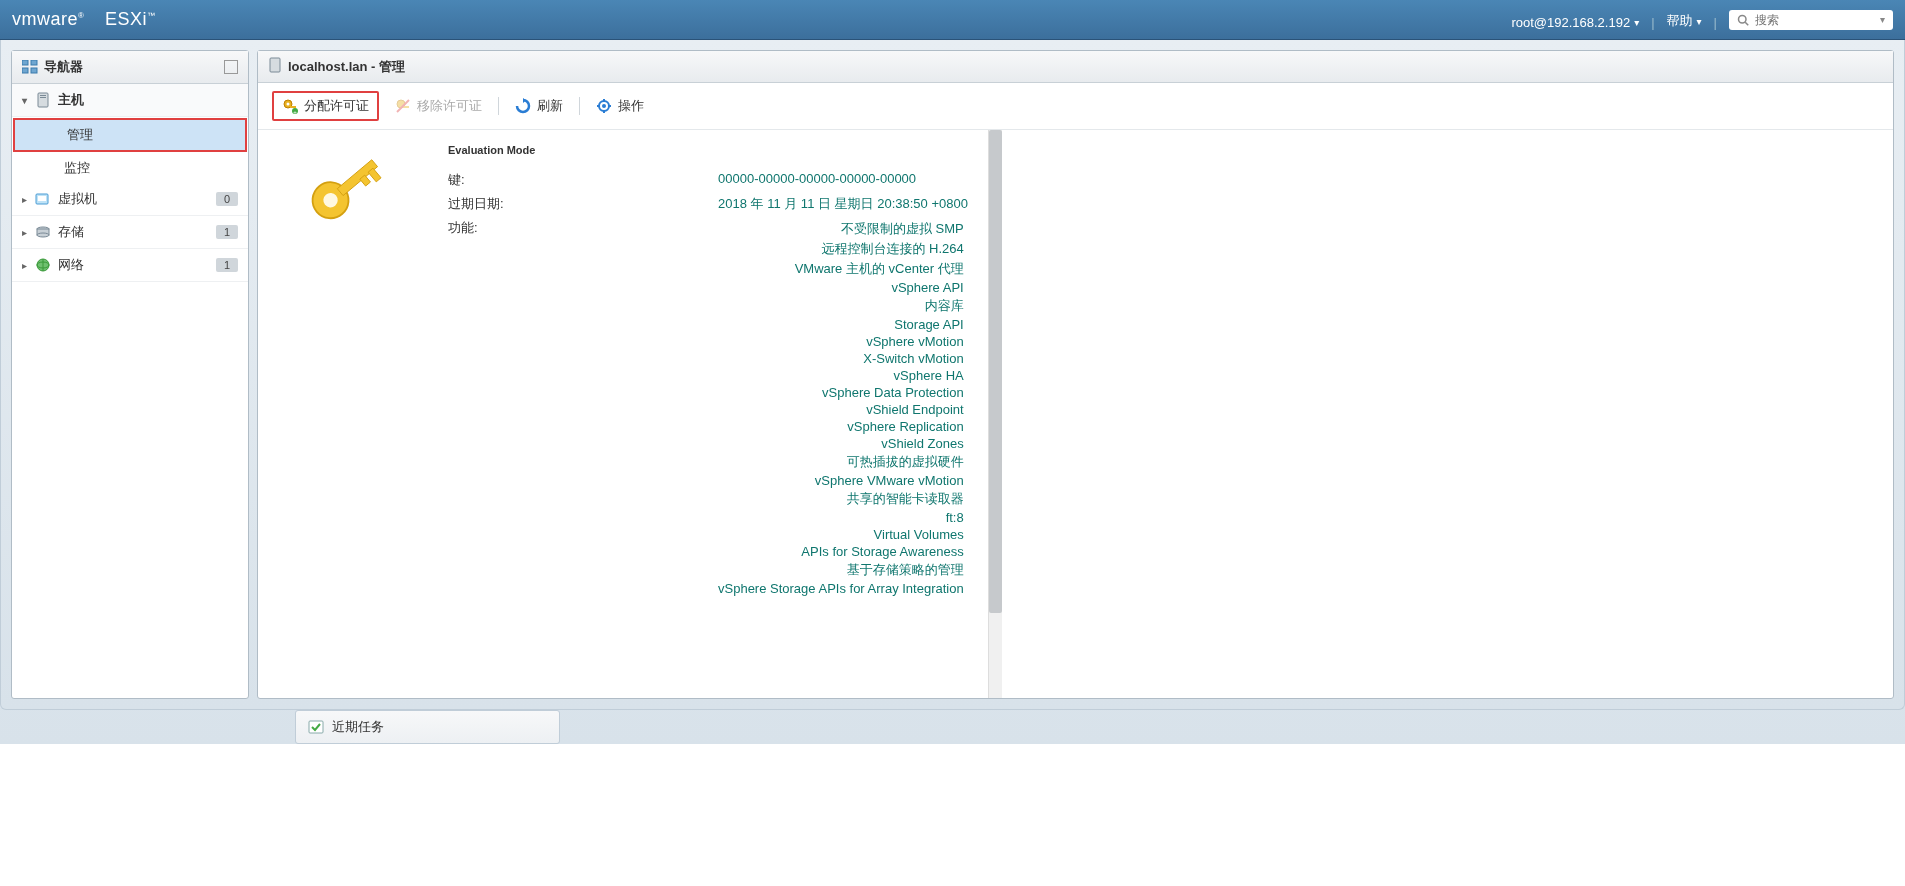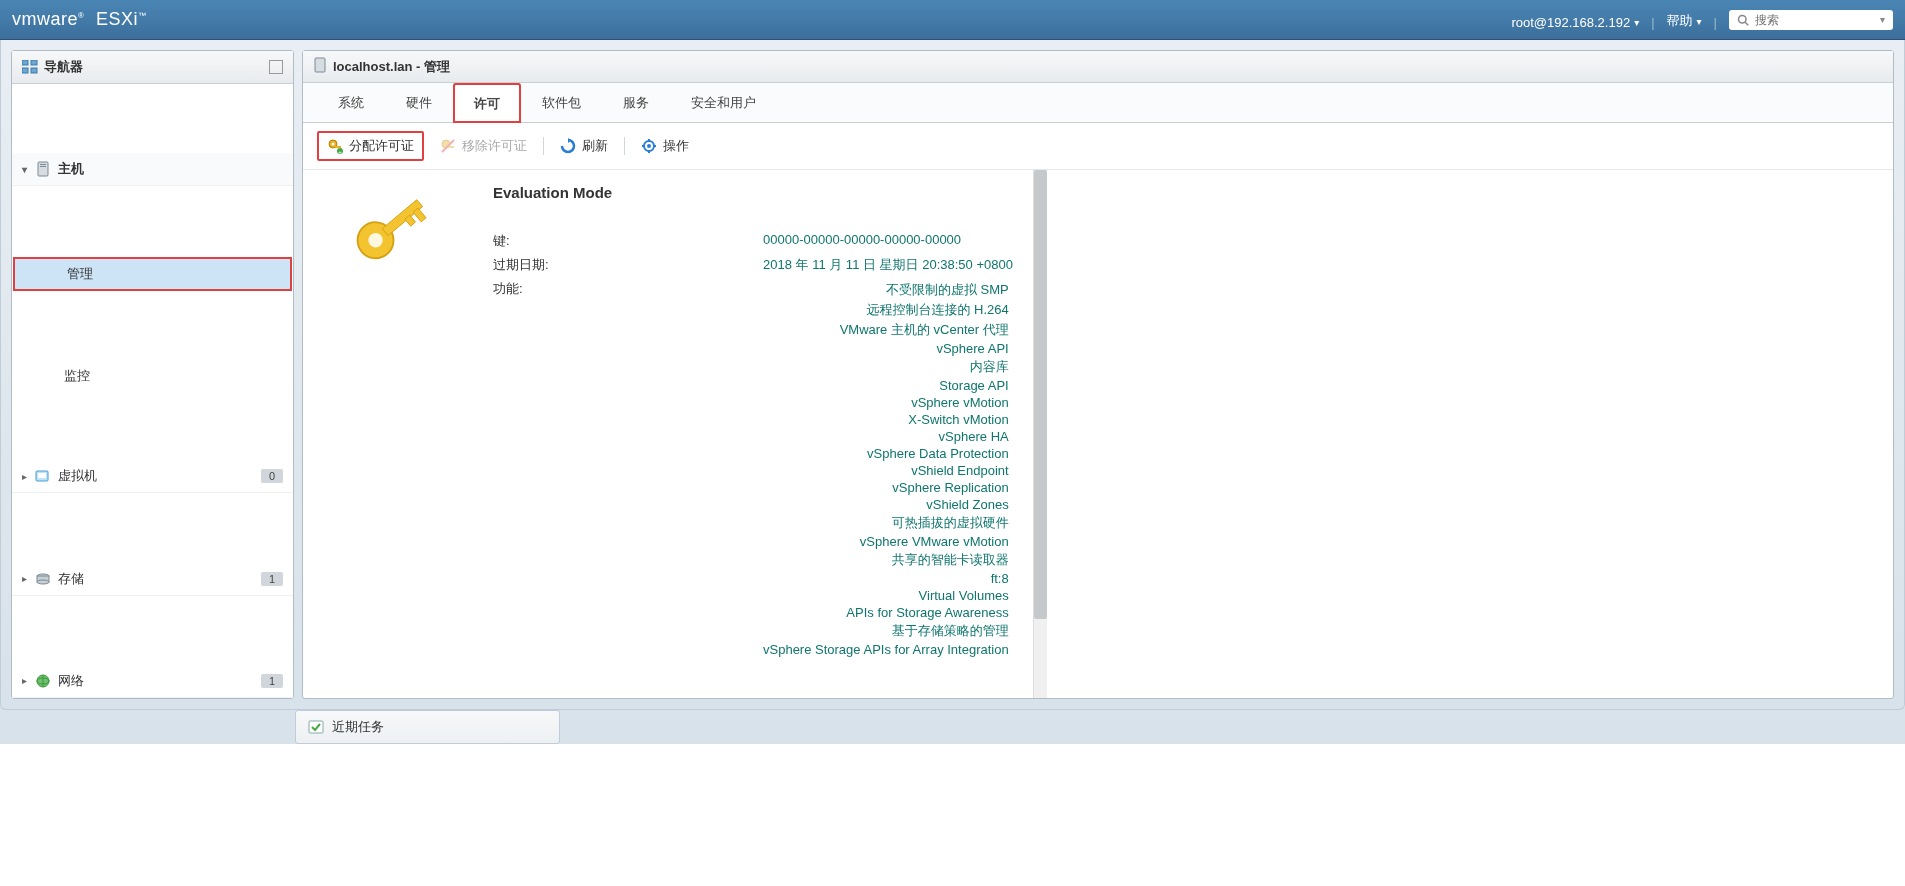--- a/index.html
+++ b/index.html
@@ -1,31 +1,31 @@
 <!DOCTYPE html>
 <html><head>
 <meta charset="utf-8">
 <style>
 * { margin:0; padding:0; box-sizing:border-box; font-family:Arial,"Microsoft YaHei",sans-serif; }
 body { background:#fff; font-size:13px; color:#333; }
 .topbar { height:40px; background:linear-gradient(#4a86b5,#3c6f9c); display:flex; align-items:center; padding:0 12px; color:#fff; border-bottom:1px solid #2a5278; }
 .logo { font-size:18px; font-weight:normal; letter-spacing:0.5px; }
 .logo .vm { font-weight:normal; }
-.logo .esxi { font-weight:300; margin-left:6px; }
+.logo .esxi { font-weight:300; margin-left:15px; }
 .topbar-right { margin-left:auto; display:flex; align-items:flex-end; gap:12px; font-size:13px; }
 .topbar-right .sep { color:#9bc; }
 .user-drop { display:flex; align-items:center; cursor:pointer; }
 .user-drop::after { content:"▾"; margin-left:4px; font-size:10px; }
 .help-drop::after { content:"▾"; margin-left:4px; font-size:10px; }
 .search-box { background:#fff; border-radius:3px; padding:3px 8px; display:flex; align-items:center; width:164px; }
 .search-box svg { flex-shrink:0; }
 .search-box input { border:none; outline:none; margin-left:6px; width:120px; font-size:12px; color:#666; }
 .search-box .chev { margin-left:auto; color:#888; font-size:10px; }
 .outer { display:flex; padding:10px; gap:8px; background:linear-gradient(#e8eef3,#d8e2ea); height:670px; border:1px solid #c0cdd8; border-top:none; border-radius:0 0 6px 6px; }
-.sidebar { width:283px; background:#fff; border:1px solid #b0bcc6; border-radius:3px; display:flex; flex-direction:column;justify-content:space-between; }
+.sidebar { width:238px; background:#fff; border:1px solid #b0bcc6; border-radius:3px; display:flex; flex-direction:column; }
 .side-head { background:linear-gradient(#f7f8f9,#e8ebee); border-bottom:1px solid #c8d0d6; padding:7px 10px; display:flex; align-items:center; font-weight:bold; color:#333; }
 .side-head .pin { margin-left:auto; width:14px; height:14px; border:1px solid #999; }
 .nav-item { display:flex; align-items:center; padding:7px 10px; cursor:pointer; border-bottom:1px solid #eef0f2; }
 .nav-item .tw { width:12px; color:#666; font-size:10px; }
 .nav-item .ic { width:18px; height:16px; margin-right:6px; display:flex; align-items:center; justify-content:center; }
 .nav-item.host { font-weight:bold; background:#f9fafb; }
 .nav-sub { padding:6px 10px 6px 52px; cursor:pointer; color:#333; }
 .nav-sub.sel { background:#cde3f6; border:2px solid #e04040; border-left-width:2px; border-right-width:2px; margin:1px; }
 .badge { margin-left:auto; background:#d0d6db; color:#444; font-size:11px; padding:1px 8px; border-radius:2px; min-width:22px; text-align:center; }
 .main { flex:1; display:flex; flex-direction:column; gap:6px;border-radius:19px; }
@@ -37,21 +37,21 @@
 .tab { padding:10px 20px; cursor:pointer; color:#444; border:1px solid transparent; border-bottom:none; }
 .tab.active { background:#fff; border-color:#c8d0d6; border-top:2px solid #5a8; border-radius:3px 3px 0 0; margin-bottom:-1px; font-weight:bold; outline:2px solid #e04040; outline-offset:-2px; }
 .toolbar { display:flex; align-items:center; padding:8px 14px; gap:8px; border-bottom:1px solid #e4e8eb;text-align:center; }
 .tbtn { display:flex; align-items:center; gap:6px; padding:4px 8px; cursor:pointer; border-radius:2px; }
 .tbtn.assign { border:2px solid #e04040; }
 .tbtn.disabled { color:#aaa; cursor:default; }
 .tsep { width:1px; height:18px; background:#d0d6db; }
 .content { display:flex; padding:14px 20px; overflow:auto; height:490px; }
 .keyimg { width:170px; padding:10px 30px 0 30px; flex-shrink:0; }
 .details { flex:1; }
-.details h3 { font-size:15px; margin-bottom:28px; }
+.details h3 { font-size:11px; margin-bottom:12px; }
 .kv-row { display:flex; padding:3px 0; font-size:13px; }
 .kv-label { width:270px; color:#333; }
 .kv-value { color:#0f766e; }
 .features div { padding:1px 0;text-align:right; }
 .tasks { height:34px; margin:0 10px 10px 295px; border:1px solid #c0cdd8; border-radius:3px; background:linear-gradient(#f7f8f9,#edf0f3); display:flex; align-items:center; padding:8px 12px; gap:8px; width:265px; }
 .outer-wrap { background:linear-gradient(#e8eef3,#d8e2ea); }
 .scrollbar { width:14px; background:#f0f0f0; border-left:1px solid #ddd; position:relative; }
 .scroll-thumb { position:absolute; top:0; width:100%; height:85%; background:#c6c9cc; border-radius:2px; }
 </style>
 </head>
@@ -145,28 +145,20 @@
     </div>
   </div>
 
   <div class="main">
     <div class="panel" style="flex:1; display:flex; flex-direction:column;">
       <div class="panel-head">
         <span class="ic"><svg width="14" height="16">
                 <rect x="2" y="1" width="10" height="14" rx="1" fill="#d6dce0" stroke="#7a8a96"></rect>
               </svg></span>
         <span class="title">localhost.lan - 管理</span>
-      </div>
-      <div class="tabs">
-        <div class="tab"><span>系统</span></div>
-        <div class="tab"><span>硬件</span></div>
-        <div class="tab active"><span>许可</span></div>
-        <div class="tab"><span>软件包</span></div>
-        <div class="tab"><span>服务</span></div>
-        <div class="tab"><span>安全和用户</span></div>
       </div>
       <div class="toolbar">
         <div class="tbtn assign">
           <svg width="16" height="16">
                 <circle cx="6" cy="6" r="4" fill="#e8b020" stroke="#c08000"></circle>
                 <circle cx="6" cy="6" r="1.5" fill="#fff"></circle>
                 <rect x="8" y="8" width="6" height="2" fill="#e8b020"></rect>
                 <circle cx="13" cy="13" r="3" fill="#4a4"></circle>
                 <text x="13" y="16" font-size="6" fill="#fff" text-anchor="middle">+</text>
               </svg>

